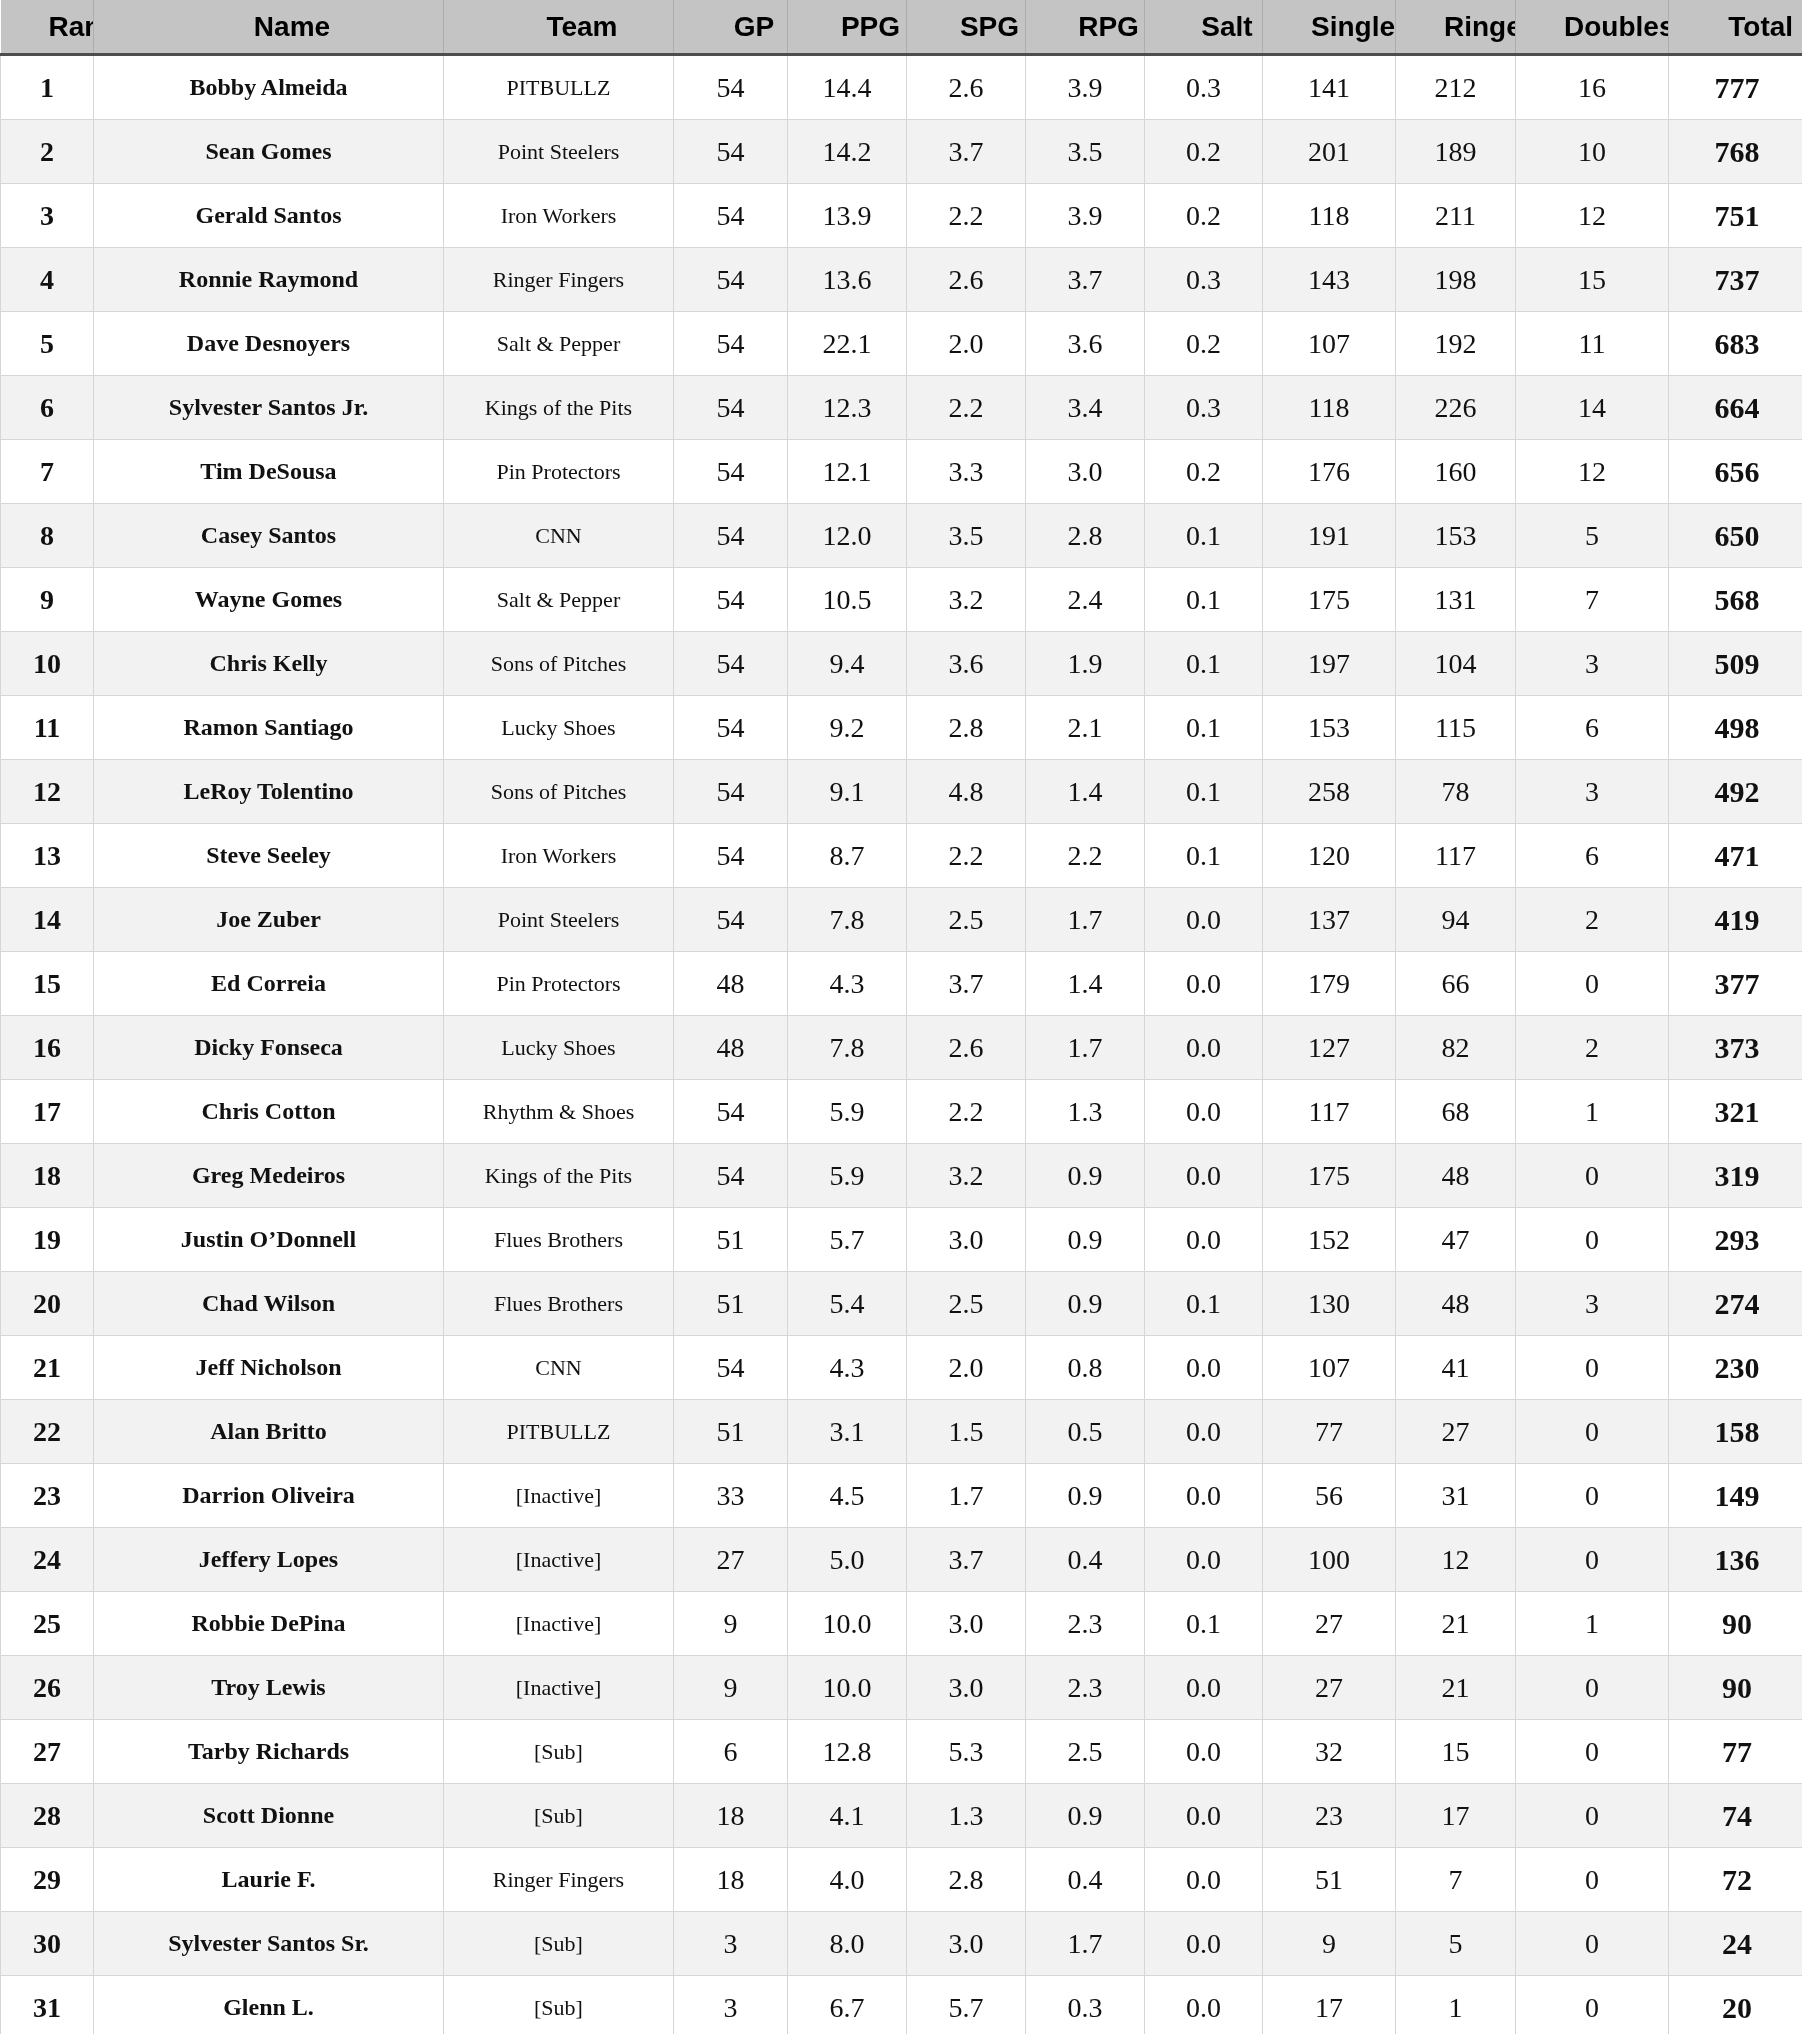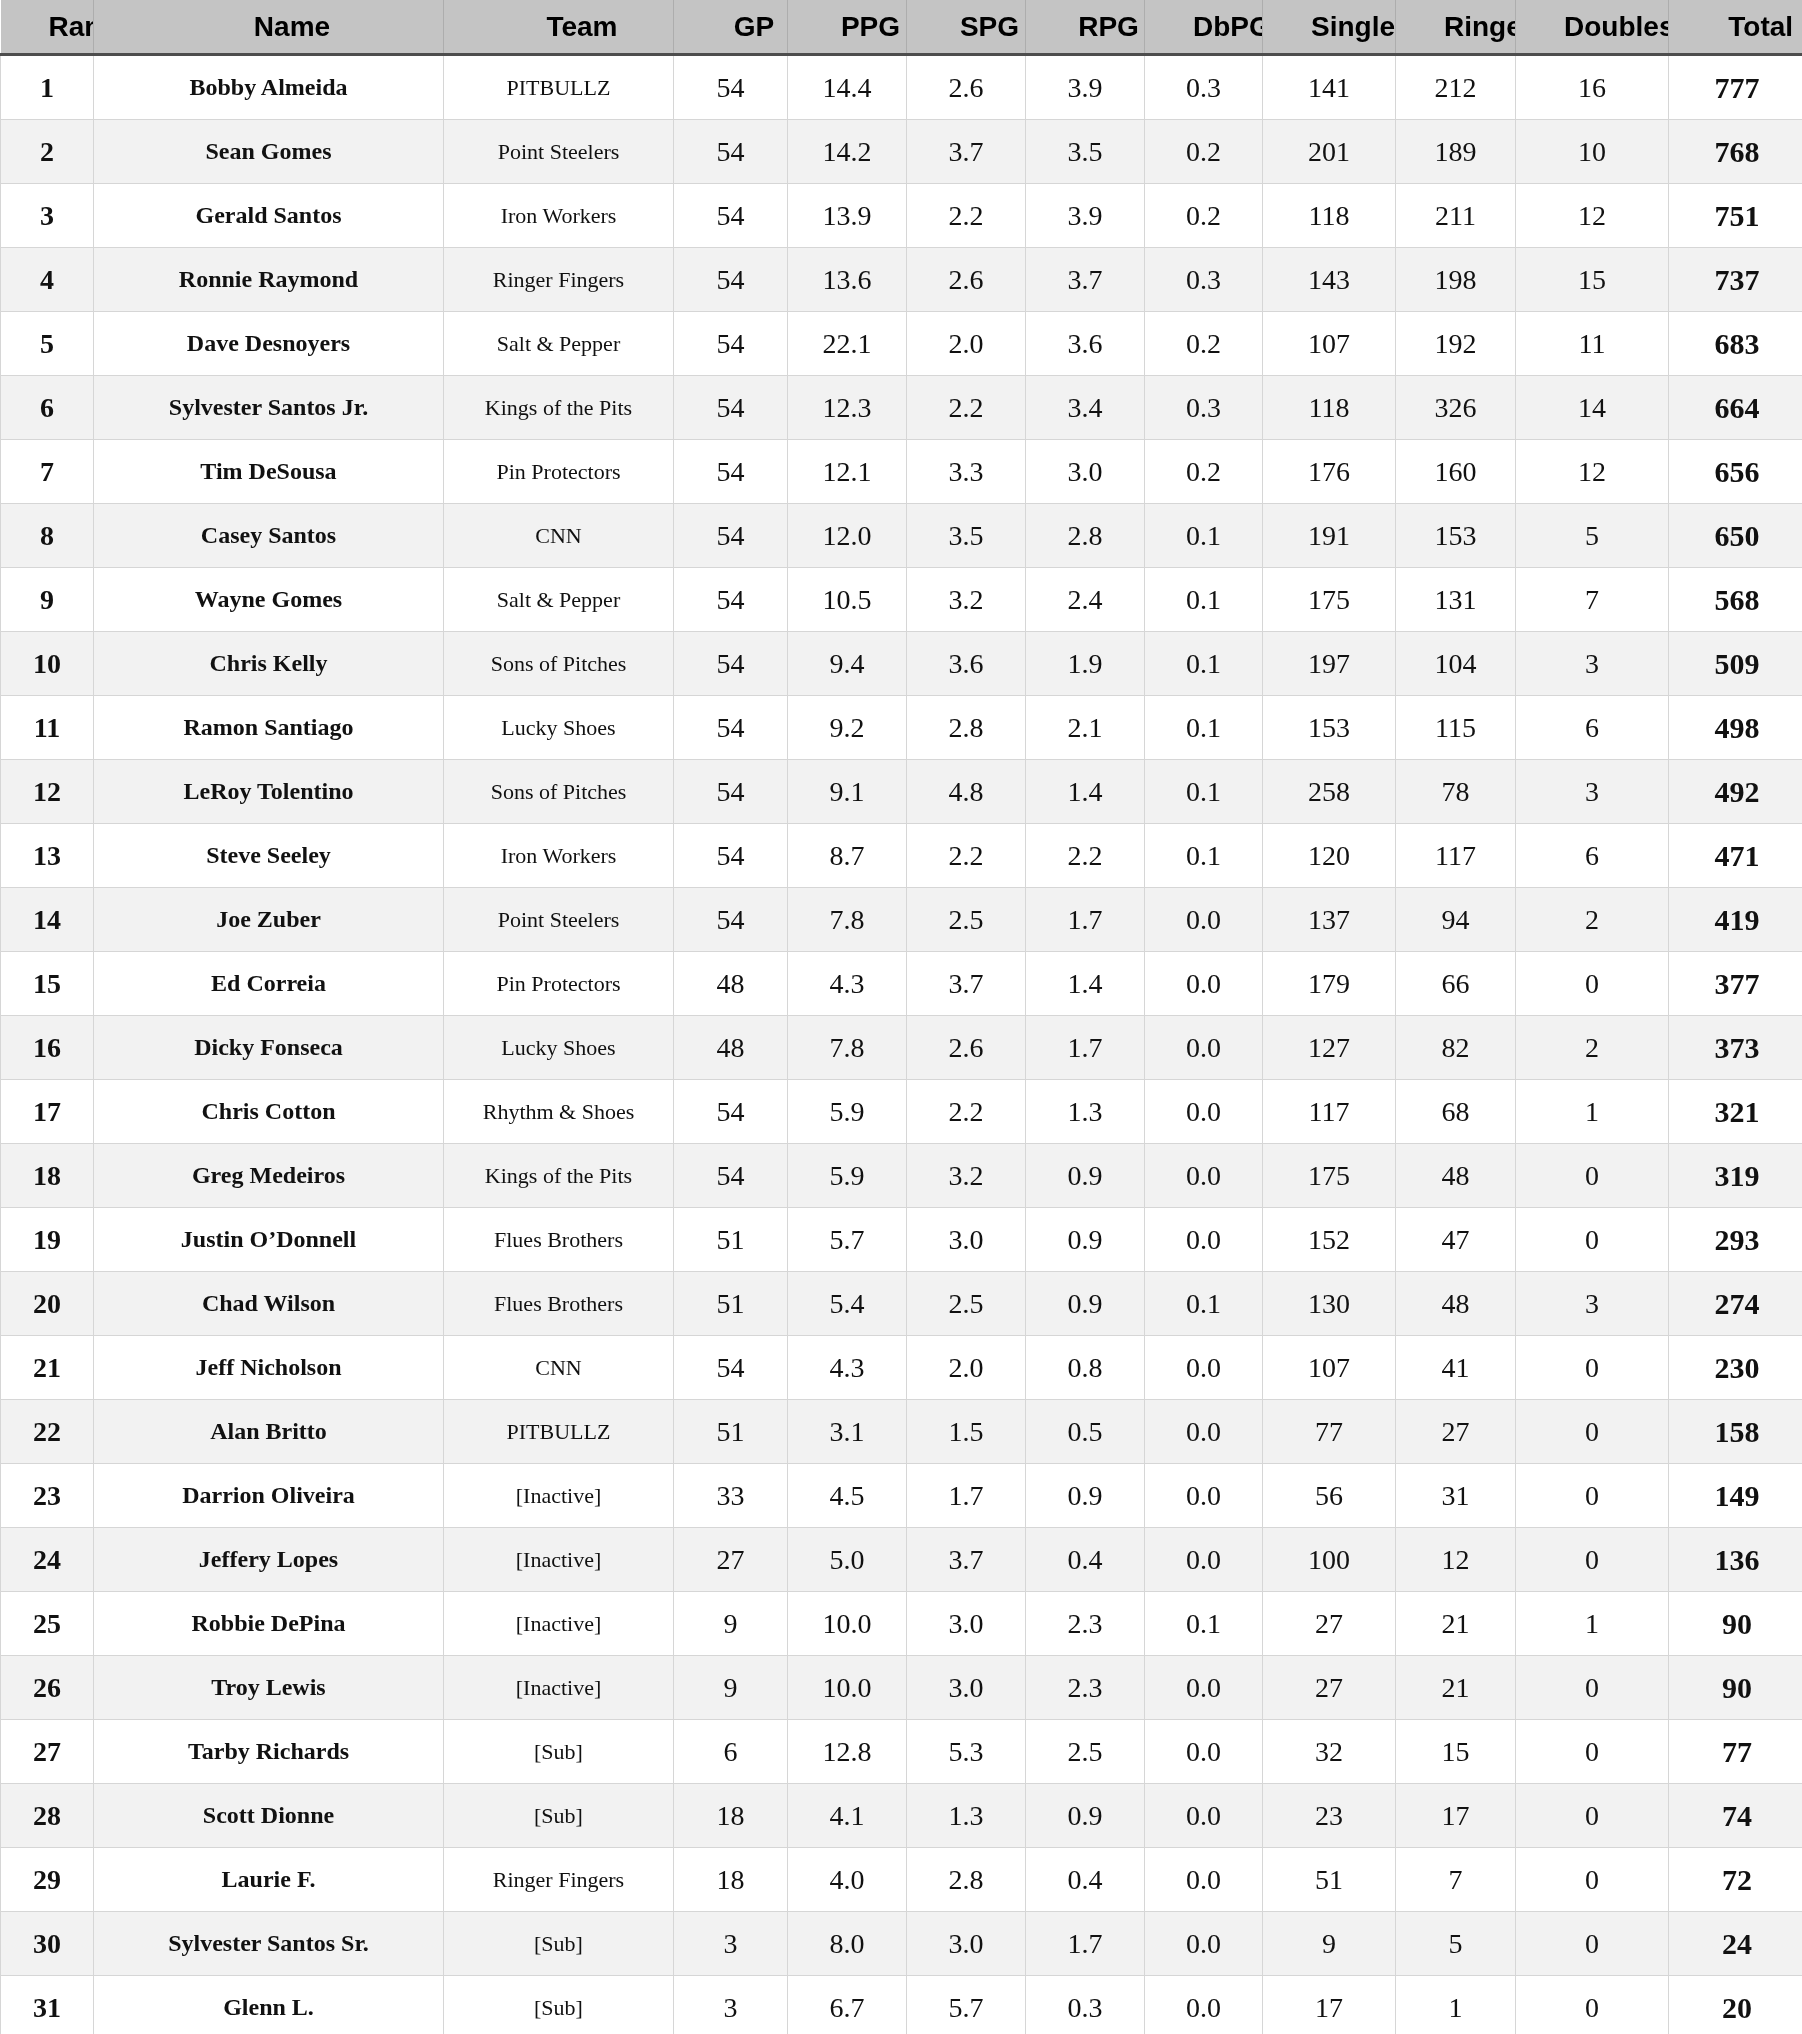--- a/index.html
+++ b/index.html
@@ -66,21 +66,21 @@
   </colgroup>
   <thead>
     <tr id="header-row">
         <th class="col-rank">Rank</th>
         <th class="col-name">Name</th>
         <th class="col-team">Team</th>
         <th class="col-gp">GP</th>
         <th class="col-ppg">PPG</th>
         <th class="col-spg">SPG</th>
         <th class="col-rpg">RPG</th>
-        <th class="col-dbpg">DbPG</th>
+        <th class="col-dbpg">Salt</th>
         <th class="col-singles">Singles</th>
         <th class="col-ringers">Ringers</th>
         <th class="col-doubles">Doubles</th>
         <th class="col-total">Total</th>
       </tr>
   </thead>
   <tbody id="table-body">
       <tr>
         <td class="col-rank">1</td>
         <td class="col-name">Bobby Almeida</td>
@@ -154,21 +154,21 @@
       <tr>
         <td class="col-rank">6</td>
         <td class="col-name">Sylvester Santos Jr.</td>
         <td class="col-team">Kings of the Pits</td>
         <td class="col-gp">54</td>
         <td class="col-ppg">12.3</td>
         <td class="col-spg">2.2</td>
         <td class="col-rpg">3.4</td>
         <td class="col-dbpg">0.3</td>
         <td class="col-singles">118</td>
-        <td class="col-ringers">326</td>
+        <td class="col-ringers">226</td>
         <td class="col-doubles">14</td>
         <td class="col-total">664</td>
       </tr>
       <tr>
         <td class="col-rank">7</td>
         <td class="col-name">Tim DeSousa</td>
         <td class="col-team">Pin Protectors</td>
         <td class="col-gp">54</td>
         <td class="col-ppg">12.1</td>
         <td class="col-spg">3.3</td>

